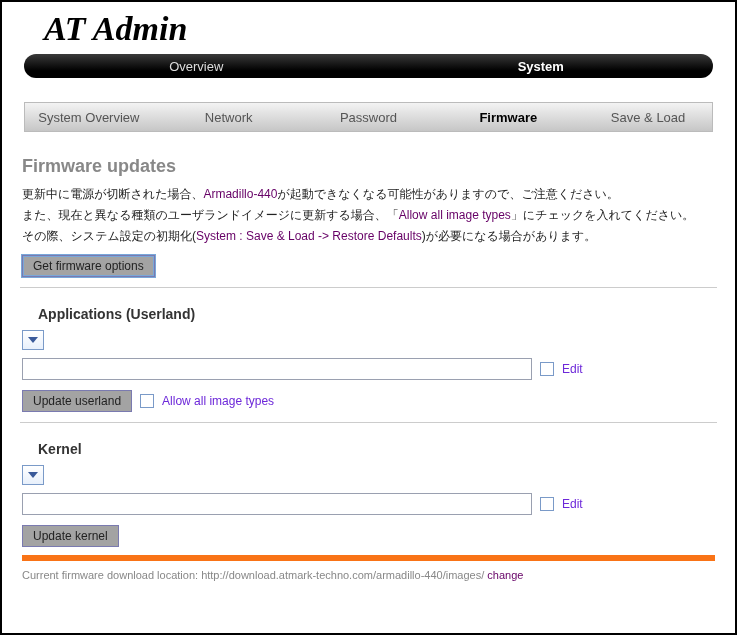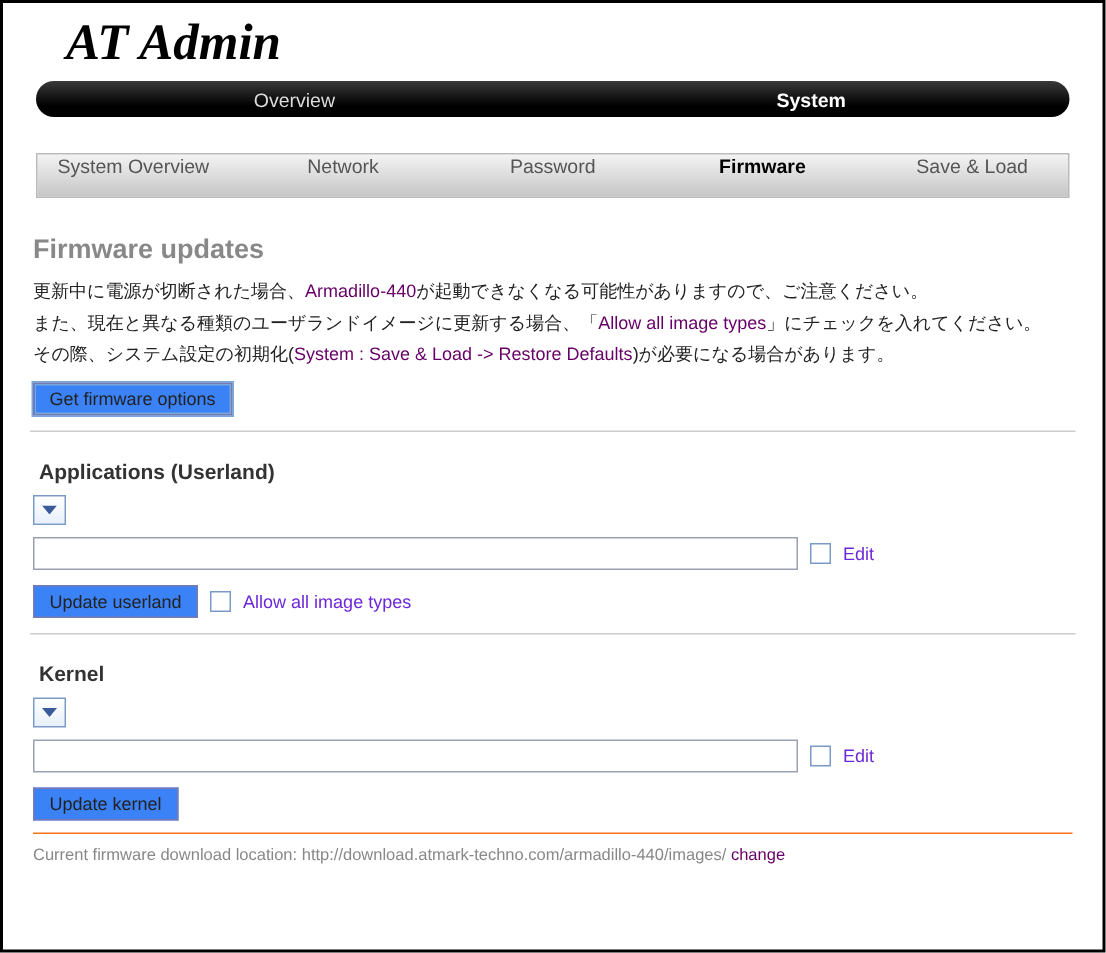--- a/index.html
+++ b/index.html
@@ -41,20 +41,21 @@
   }
   .topbar .tab.active {
     color: #fff;
     font-weight: bold;
   }
   .subtabs {
     background: linear-gradient(#f3f3f3, #c6c6c6);
     border: 1px solid #bbb;
     height: 30px;
     display: flex;
+    align-items: center;
     margin: 0 4px 24px 4px;
     gap: 12px;
   }
   .subtabs .subtab {
     flex: 1;
     text-align: center;
     color: #555;
     font-size: 13px;
     cursor: pointer;
   }
@@ -71,39 +72,39 @@
   .para {
     font-size: 12px;
     line-height: 1.6;
     color: #222;
     margin: 0 0 2px 2px;
   }
   .highlight { color: #606; }
   .btn {
     display: inline-block;
     border: 1px solid #7a7ab0;
-    background: #3b82f6;
+    background: #a3a3a3;
     color: #222;
     font-size: 12px;
     padding: 3px 10px;
     cursor: pointer;
     font-family: inherit;
   }
   .btn.focus { outline: 1px solid #79a7d8; box-shadow: 0 0 0 1px #79a7d8 inset; }
   .row { margin: 8px 0 8px 2px; }
   hr.div {
     border: none;
     border-top: 1px solid #ccc;
     margin: 10px 0 18px 0;
   }
   h3.subhead {
     color: #333;
     font-size: 14px;
     font-weight: bold;
-    margin: 0 0 8px 6px;
+    margin: 0 0 8px 18px;
   }
   .combo {
     width: 22px;
     height: 20px;
     border: 1px solid #7a9ac8;
     background: linear-gradient(#fff,#e8f0fb);
     display: inline-flex;
     align-items: center;
     justify-content: center;
     cursor: pointer;
@@ -128,21 +129,21 @@
     border: 1px solid #7a9ac8;
     background: #fff;
     display: inline-block;
     cursor: pointer;
   }
   .edit-label, .allow-label { color: #6d28d9; font-size: 12px; }
   .footer {
     font-size: 11px;
     color: #888;
     margin: 4px 2px 0 2px;
-    border-top: 1px solid #f97316;
+    border-top: 6px solid #f97316;
     padding-top: 8px;
   }
   .footer a { color: #606; text-decoration: none; cursor: pointer; }
 </style>
 </head>
 <body>
 <div class="page">
 
 <div class="logo">AT Admin</div>
 

